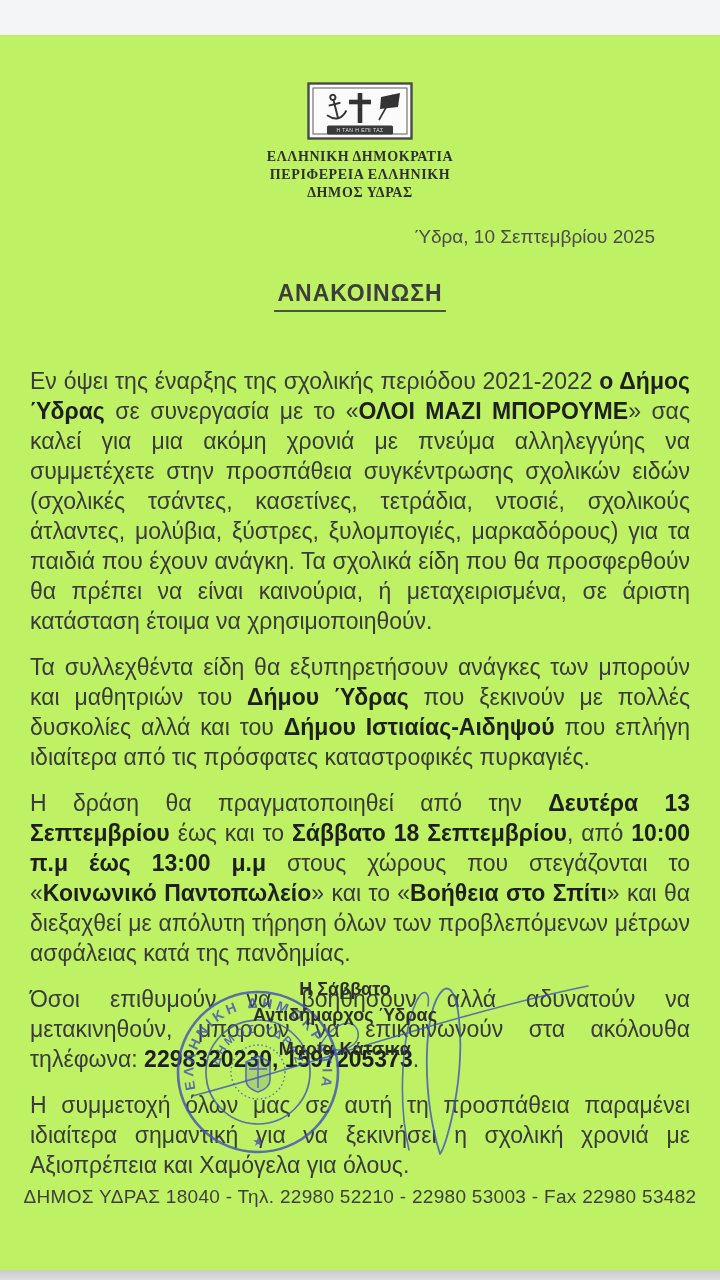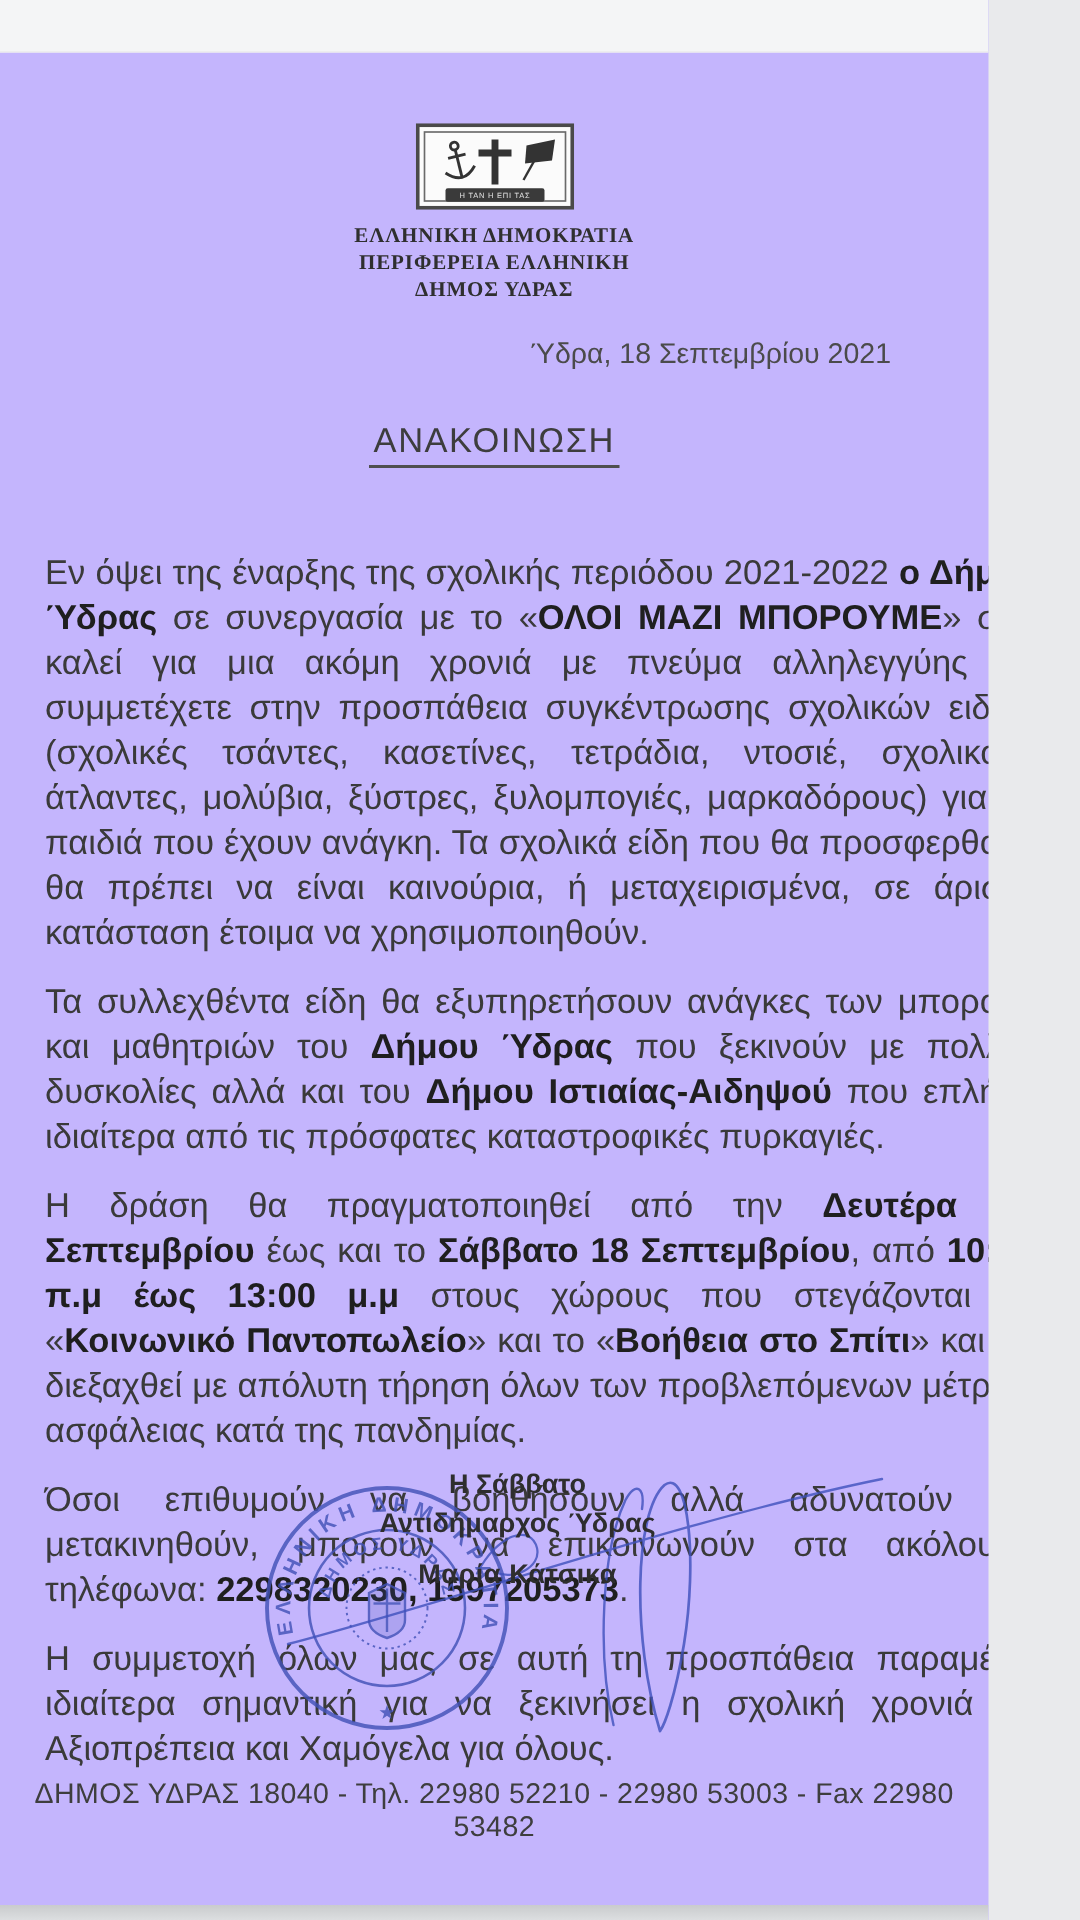--- a/index.html
+++ b/index.html
@@ -1,18 +1,18 @@
 <!DOCTYPE html>
 <html><head>
 <meta charset="utf-8">
 <style>
   * { margin:0; padding:0; box-sizing:border-box; }
   html,body { background:#e9eaec; }
   .page {
-    position:relative; width:659px; height:1280px; background:#c4b5fd;
+    position:relative; width:720px; height:1280px; background:#bef264;
     overflow:hidden; font-family:"Liberation Sans", sans-serif; color:#383838;
   }
   .top-strip {
     position:absolute; top:0; left:0; right:0; height:35px;
     background:#f4f5f6; border-bottom:1px solid #ededee;
   }
   .bottom-bar {
     position:absolute; bottom:0; left:0; right:0; height:10px;
     background:linear-gradient(#c9cbcd, #dcdee0);
   }
@@ -21,21 +21,21 @@
   .letterhead-lines {
     margin-top:4px; font-family:"Liberation Serif", serif; font-weight:bold;
     font-size:14px; line-height:18px; color:#2f2f2f; letter-spacing:0.6px;
   }
   .dateline {
     position:absolute; top:226px; right:65px;
     font-size:19px; color:#4b4b4b;
   }
   .title-wrap { position:absolute; top:280px; left:0; width:100%; text-align:center; }
   .title-wrap .title {
-    display:inline-block; font-size:23px; font-weight:normal; color:#3d3d3d;
+    display:inline-block; font-size:23px; font-weight:bold; color:#3d3d3d;
     letter-spacing:1px; border-bottom:2px solid #4f4f4f; padding:0 3px 3px 3px;
   }
   .body-text { position:absolute; top:366px; left:30px; width:660px; }
   .body-text p {
     font-size:23px; line-height:30px; text-align:justify;
     color:#3a3a3a; margin:0 0 16px 0;
   }
   .body-text .b, .sig-block .b { font-weight:bold; color:#1f1f1f; }
   .sig-block {
     position:absolute; top:978px; left:240px; width:210px; text-align:center;
@@ -82,21 +82,21 @@
       <rect x="20" y="43.5" width="66" height="9" rx="1.5" fill="#3a3a3a"></rect>
       <text x="53" y="50" text-anchor="middle" font-size="5" fill="#e3e3e3" font-family="Liberation Sans, sans-serif" letter-spacing="0.5">Η ΤΑΝ Η ΕΠΙ ΤΑΣ</text>
     </svg>
     <div class="letterhead-lines">
       <div>ΕΛΛΗΝΙΚΗ ΔΗΜΟΚΡΑΤΙΑ</div>
       <div>ΠΕΡΙΦΕΡΕΙΑ ΕΛΛΗΝΙΚΗ</div>
       <div>ΔΗΜΟΣ ΥΔΡΑΣ</div>
     </div>
   </div>
 
-  <div class="dateline">Ύδρα, 18 Σεπτεμβρίου 2021</div>
+  <div class="dateline">Ύδρα, 10 Σεπτεμβρίου 2025</div>
 
   <div class="title-wrap">
     <span class="title">ΑΝΑΚΟΙΝΩΣΗ</span>
   </div>
 
   <div class="body-text">
     <p><span>Εν όψει της έναρξης της σχολικής περιόδου 2021-2022 </span><span class="b">ο Δήμος Ύδρας</span><span> σε συνεργασία με το «</span><span class="b">ΟΛΟΙ ΜΑΖΙ ΜΠΟΡΟΥΜΕ</span><span>» σας καλεί για μια ακόμη χρονιά με πνεύμα αλληλεγγύης να συμμετέχετε στην προσπάθεια συγκέντρωσης σχολικών ειδών (σχολικές τσάντες, κασετίνες, τετράδια, ντοσιέ, σχολικούς άτλαντες, μολύβια, ξύστρες, ξυλομπογιές, μαρκαδόρους) για τα παιδιά που έχουν ανάγκη. Τα σχολικά είδη που θα προσφερθούν θα πρέπει να είναι καινούρια, ή μεταχειρισμένα, σε άριστη κατάσταση έτοιμα να χρησιμοποιηθούν.</span></p>
     <p><span>Τα συλλεχθέντα είδη θα εξυπηρετήσουν ανάγκες των μπορούν και μαθητριών του </span><span class="b">Δήμου Ύδρας</span><span> που ξεκινούν με πολλές δυσκολίες αλλά και του </span><span class="b">Δήμου Ιστιαίας-Αιδηψού</span><span> που επλήγη ιδιαίτερα από τις πρόσφατες καταστροφικές πυρκαγιές.</span></p>
     <p><span>Η δράση θα πραγματοποιηθεί από την </span><span class="b">Δευτέρα 13 Σεπτεμβρίου</span><span> έως και το </span><span class="b">Σάββατο 18 Σεπτεμβρίου</span><span>, από </span><span class="b">10:00 π.μ έως 13:00 μ.μ</span><span> στους χώρους που στεγάζονται το «</span><span class="b">Κοινωνικό Παντοπωλείο</span><span>» και το «</span><span class="b">Βοήθεια στο Σπίτι</span><span>» και θα διεξαχθεί με απόλυτη τήρηση όλων των προβλεπόμενων μέτρων ασφάλειας κατά της πανδημίας.</span></p>
     <p><span>Όσοι επιθυμούν να βοηθήσουν αλλά αδυνατούν να μετακινηθούν, μπορούν να επικοινωνούν στα ακόλουθα τηλέφωνα: </span><span class="b">2298320230, 1597205373</span><span>.</span></p>

